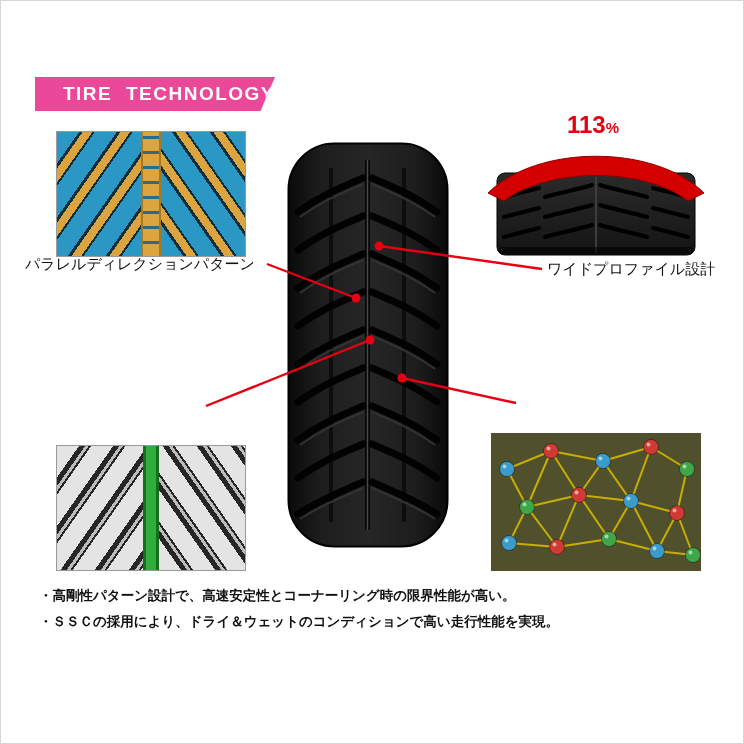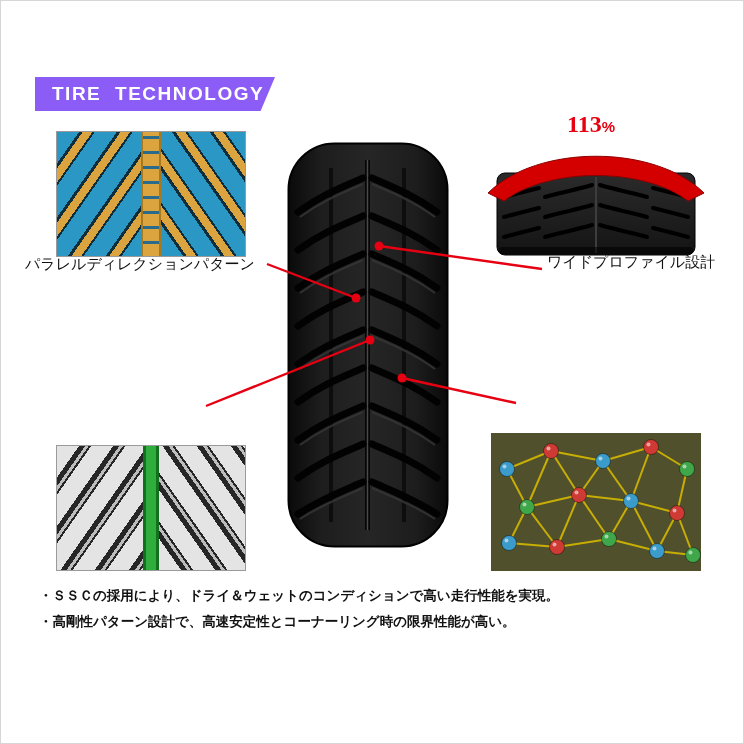--- a/index.html
+++ b/index.html
@@ -4,48 +4,48 @@
 <style>
   html,body{margin:0;padding:0;background:#fff;}
   .canvas{
     position:relative;width:744px;height:744px;box-sizing:border-box;
     background:#fff;border:1px solid #d6d6d6;overflow:hidden;
     font-family:"Liberation Sans","DejaVu Sans",sans-serif;
   }
   
   .banner{
     position:absolute;left:34px;top:76px;width:240px;height:34px;
-    background:#8b5cf6;clip-path:polygon(0 0,100% 0,94% 100%,0 100%);
-    display:flex;align-items:center;
+    background:#ec4899;clip-path:polygon(0 0,100% 0,94% 100%,0 100%);
+    display:flex;align-items:center;justify-content:flex-end;
   }
   .banner span{
     color:#fff;font-weight:bold;font-size:19px;letter-spacing:1.5px;
     word-spacing:7px;padding-left:17px;white-space:nowrap;
   }
   
   .tread{position:absolute;display:flex;width:190px;height:126px;border:1px solid #9a9a9a;box-sizing:border-box;}
   .tread-top{left:55px;top:130px;}
   .tread-bottom{left:55px;top:444px;}
   .tt-left{flex:1;background:repeating-linear-gradient(125deg,#2a97c4 0 18px,#0e2e3c 18px 21px,#dca43e 21px 29px,#0e2e3c 29px 31px);}
   .tt-right{flex:1;background:repeating-linear-gradient(55deg,#2a97c4 0 18px,#0e2e3c 18px 21px,#dca43e 21px 29px,#0e2e3c 29px 31px);}
   .tt-center{width:16px;background:repeating-linear-gradient(0deg,#dca43e 0 12px,#2a6a8a 12px 15px);border-left:2px solid #a8781f;border-right:2px solid #a8781f;}
   .tb-left{flex:1;background:repeating-linear-gradient(125deg,#e4e4e4 0 18px,#262626 18px 23px,#bdbdbd 23px 26px,#262626 26px 28px);}
   .tb-right{flex:1;background:repeating-linear-gradient(55deg,#e4e4e4 0 18px,#262626 18px 23px,#bdbdbd 23px 26px,#262626 26px 28px);}
   .tb-center{width:16px;background:#2fae3e;border-left:3px solid #13701f;border-right:3px solid #13701f;box-sizing:border-box;}
   
   .tire-main{position:absolute;left:286px;top:141px;}
   
   .profile-block{position:absolute;left:486px;top:140px;}
   .percent{position:absolute;left:566px;top:110px;color:#e60012;font-weight:bold;white-space:nowrap;}
-  .percent .val{font-size:24px;font-family:Liberation Serif, serif;}
+  .percent .val{font-size:24px;}
   .percent .unit{font-size:15px;}
   
   .callout{position:absolute;color:#111;font-weight:normal;font-size:15px;white-space:nowrap;}
   .co-parallel{left:24px;top:254px;}
-  .co-wide{left:546px;top:252px;}
+  .co-wide{left:546px;top:259px;}
   .co-3d{left:36px;top:395px;}
   .co-ssc{left:518px;top:393px;font-size:15px;}
   
   .molecule{position:absolute;left:490px;top:432px;}
   
   .bullets{position:absolute;left:38px;top:582px;width:680px;}
   .bullets div{font-size:13.5px;font-weight:bold;color:#111;line-height:26px;white-space:nowrap;}
   
   .overlay{position:absolute;left:0;top:0;width:744px;height:744px;pointer-events:none;}
 </style>
@@ -226,17 +226,17 @@
     </g>
     <g fill="#e60012" stroke="none">
       <circle cx="355" cy="297" r="4.5"></circle>
       <circle cx="378" cy="245" r="4.5"></circle>
       <circle cx="369" cy="339" r="4.5"></circle>
       <circle cx="401" cy="377" r="4.5"></circle>
     </g>
   </svg>
 
   <div class="bullets">
+    <div>・高剛性パターン設計で、高速安定性とコーナーリング時の限界性能が高い。</div>
     <div>・ＳＳＣの採用により、ドライ＆ウェットのコンディションで高い走行性能を実現。</div>
-    <div>・高剛性パターン設計で、高速安定性とコーナーリング時の限界性能が高い。</div>
   </div>
 
 </div>
 
 </body></html>

